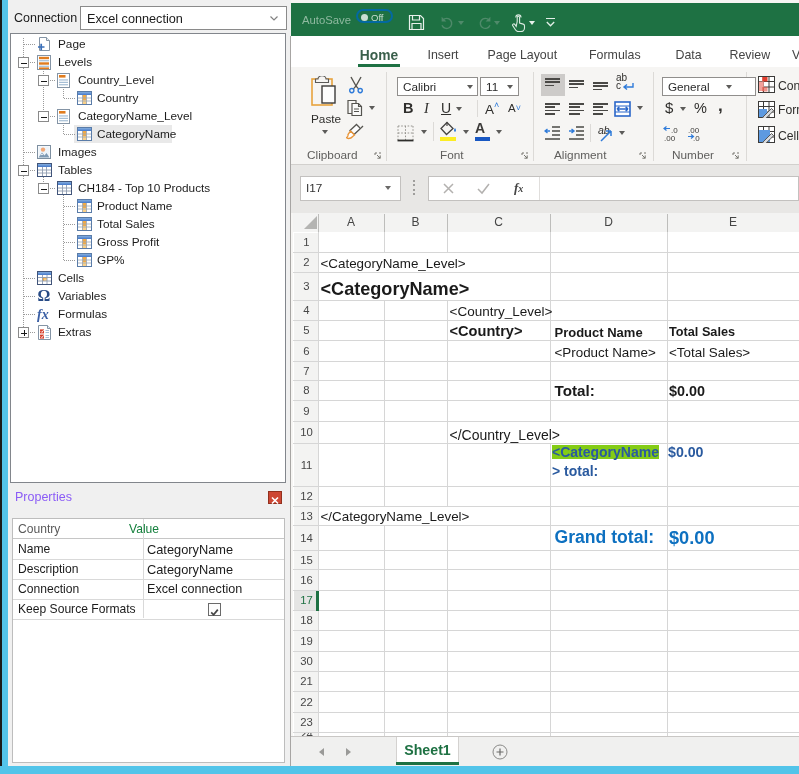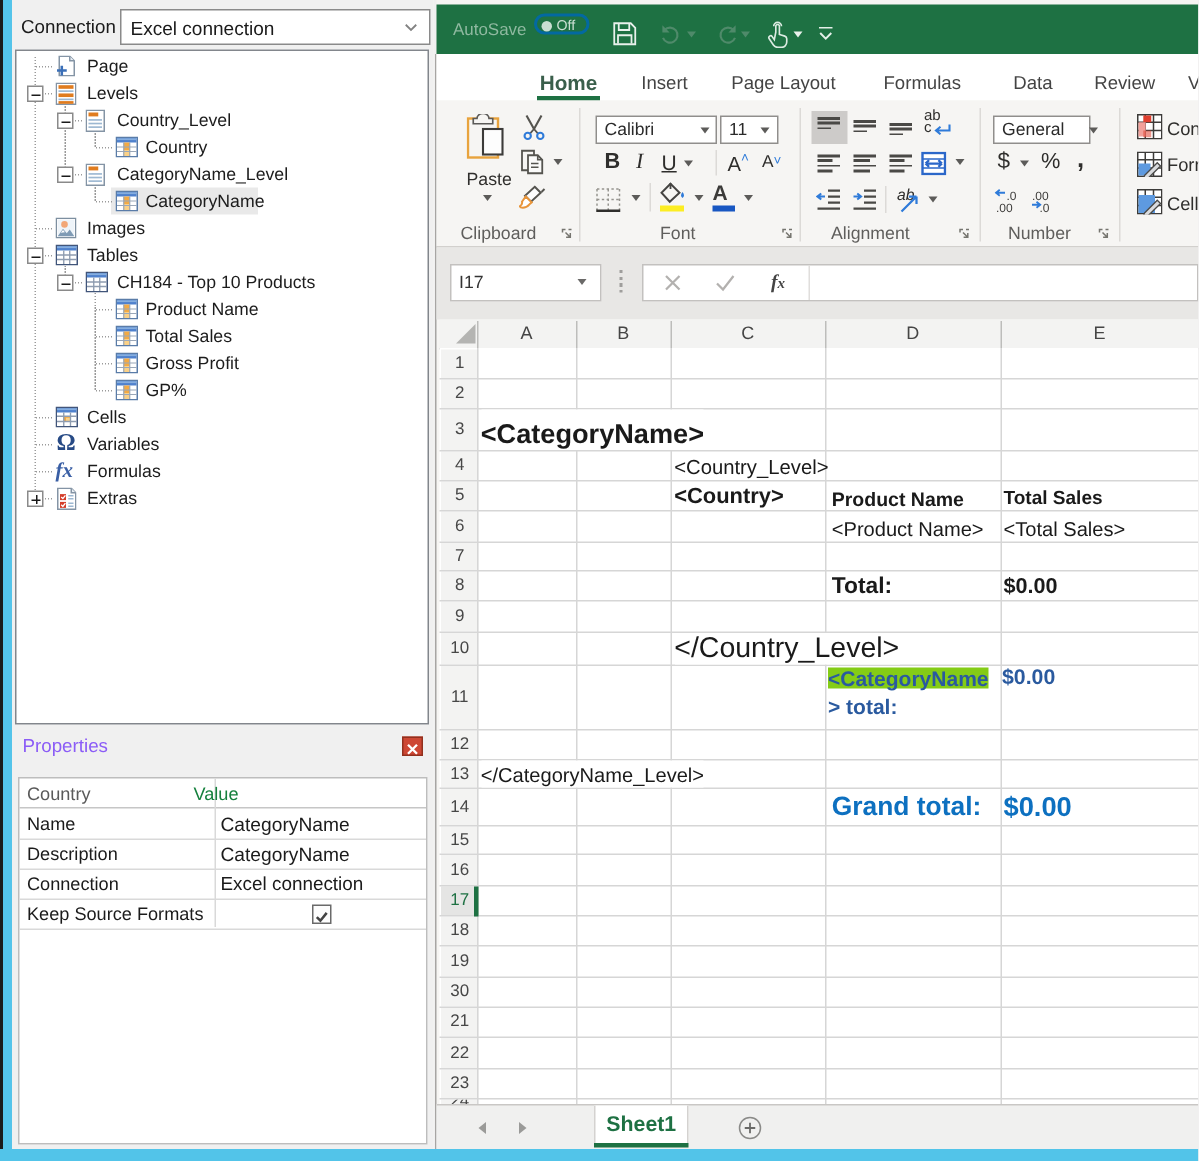--- a/index.html
+++ b/index.html
@@ -405,21 +405,21 @@
 <div class="a" style="left:309px;top:124px;font-size:10.5px;font-style:italic;color:#2f2e2c">ab</div>
 <svg class="a" style="left:311px;top:128px" width="14" height="14" viewBox="0 0 14 14">
         <path d="M1 13 L11 3 M11 3 v5 M11 3 h-5" stroke="#2f7bd9" stroke-width="1.5" fill="none"></path>
       </svg>
 <div class="dd a" style="left:330px;top:131px"></div>
 <div class="glabel" style="left:265px;top:148px">Alignment</div>
 <svg class="a" style="left:350px;top:152px" width="8" height="8" viewBox="0 0 8 8">
         <path d="M1 3 V1 h2 M5 1 h2" stroke="#76756f" stroke-width="1" fill="none"></path>
         <path d="M3 3 L6.2 6.2 M6.2 3.4 v2.8 h-2.8" stroke="#76756f" stroke-width="1" fill="none"></path>
       </svg>
-<div class="combo" style="left:373px;top:77px;width:65px;height:19px">
+<div class="combo" style="left:373px;top:77px;width:94px;height:19px">
         <span>General</span>
       </div>
 <div class="dd a" style="left:437px;top:85px"></div>
 <div class="a" style="left:376px;top:99px;font-size:15px;color:#2f2e2c">$</div>
 <div class="dd a" style="left:391px;top:107px"></div>
 <div class="a" style="left:405px;top:100px;font-size:14.5px;color:#2f2e2c">%</div>
 <div class="a" style="left:429px;top:96px;font-size:17px;font-weight:bold;color:#2f2e2c">,</div>
 <svg class="a" style="left:374px;top:125px" width="22" height="17" viewBox="0 0 22 17">
 <text x="8" y="8" font-size="8" fill="#3c3b39" font-family="sans-serif">.0</text>
 <text x="1" y="16" font-size="8" fill="#3c3b39" font-family="sans-serif">.00</text>
@@ -531,30 +531,31 @@
 <div class="ghl" style="left:4px;top:569px;width:506px"></div>
 <div class="ghl" style="left:4px;top:590px;width:506px"></div>
 <div class="ghl" style="left:4px;top:610px;width:506px"></div>
 <div class="ghl" style="left:4px;top:630px;width:506px"></div>
 <div class="ghl" style="left:4px;top:651px;width:506px"></div>
 <div class="ghl" style="left:4px;top:671px;width:506px"></div>
 <div class="ghl" style="left:4px;top:691px;width:506px"></div>
 <div class="ghl" style="left:4px;top:712px;width:506px"></div>
 <div class="ghl" style="left:4px;top:732px;width:506px"></div>
 <div class="a" style="left:27px;top:590.5px;width:2.5px;height:20px;background:#1e7143"></div>
+<div class="cell" style="left:31.5px;top:253px;height:19px;display:flex;align-items:flex-end;padding-bottom:1.5px;font-size:13.4px;font-weight:normal;color:#1a1a1a;background:#fff">&lt;CategoryName_Level&gt;</div>
 <div class="cell" style="left:31.5px;top:273px;height:27px;display:flex;align-items:flex-end;padding-bottom:2.3px;font-size:18.1px;font-weight:bold;color:#1a1a1a;background:#fff">&lt;CategoryName&gt;</div>
 <div class="cell" style="left:160.5px;top:301px;height:19px;display:flex;align-items:flex-end;padding-bottom:1.5px;font-size:13.5px;font-weight:normal;color:#1a1a1a">&lt;Country_Level&gt;</div>
 <div class="cell" style="left:160.5px;top:321px;height:19px;display:flex;align-items:flex-end;padding-bottom:1.5px;font-size:14.6px;font-weight:bold;color:#1a1a1a">&lt;Country&gt;</div>
 <div class="cell" style="left:265.5px;top:321px;height:19px;display:flex;align-items:flex-end;padding-bottom:1.5px;font-size:13.0px;font-weight:bold;color:#1a1a1a">Product Name</div>
 <div class="cell" style="left:380px;top:321px;height:19px;display:flex;align-items:flex-end;padding-bottom:1.5px;font-size:12.7px;font-weight:bold;color:#1a1a1a">Total Sales</div>
 <div class="cell" style="left:265.5px;top:341px;height:20px;display:flex;align-items:flex-end;padding-bottom:1.5px;font-size:13.4px;font-weight:normal;color:#1a1a1a">&lt;Product Name&gt;</div>
 <div class="cell" style="left:380px;top:341px;height:20px;display:flex;align-items:flex-end;padding-bottom:1.5px;font-size:13.4px;font-weight:normal;color:#1a1a1a">&lt;Total Sales&gt;</div>
 <div class="cell" style="left:265.5px;top:381px;height:19px;display:flex;align-items:flex-end;padding-bottom:1.5px;font-size:15.2px;font-weight:bold;color:#1a1a1a">Total:</div>
 <div class="cell" style="left:380px;top:381px;height:19px;display:flex;align-items:flex-end;padding-bottom:1.5px;font-size:14.4px;font-weight:bold;color:#1a1a1a">$0.00</div>
-<div class="cell" style="left:160.5px;top:422px;height:21px;display:flex;align-items:flex-end;padding-bottom:1.5px;font-size:19px;font-weight:normal;color:#1a1a1a;background:#fff">&lt;/Country_Level&gt;</div>
+<div class="cell" style="left:160.5px;top:422px;height:21px;display:flex;align-items:flex-end;padding-bottom:1.5px;font-size:14px;font-weight:normal;color:#1a1a1a;background:#fff">&lt;/Country_Level&gt;</div>
 <div class="cell" style="left:263px;top:444.5px;font-size:14px;font-weight:bold;color:#2a5a9f;background:#84cc16">&lt;CategoryName</div>
 <div class="cell" style="left:263px;top:464px;font-size:14px;font-weight:bold;color:#2a5a9f">&gt; total:</div>
 <div class="cell" style="left:379px;top:444.7px;font-size:14.2px;font-weight:bold;color:#2a5a9f">$0.00</div>
 <div class="cell" style="left:31.5px;top:507px;height:18px;display:flex;align-items:flex-end;padding-bottom:1.5px;font-size:13.4px;font-weight:normal;color:#1a1a1a;background:#fff">&lt;/CategoryName_Level&gt;</div>
 <div class="cell" style="left:265.5px;top:526px;height:24px;display:flex;align-items:flex-end;padding-bottom:3px;font-size:17.6px;font-weight:bold;color:#0d70c0">Grand total:</div>
 <div class="cell" style="left:380px;top:526px;height:24px;display:flex;align-items:flex-end;padding-bottom:3.3px;font-size:18.2px;font-weight:bold;color:#0d70c0">$0.00</div>
 <div class="a" style="left:2px;top:736px;width:508px;height:30px;background:#f0f0ef;border-top:1px solid #c9c7c5"></div>
 <svg class="a" style="left:28px;top:747px" width="9" height="10" viewBox="0 0 9 10">
         <path d="M7 1 L2 5 L7 9 z" fill="#9a9a98"></path>
       </svg>

